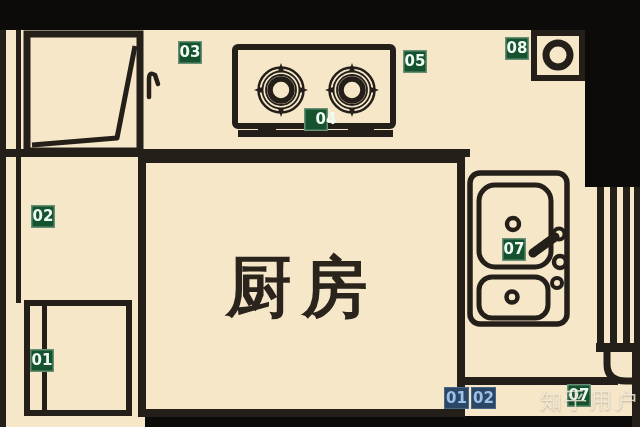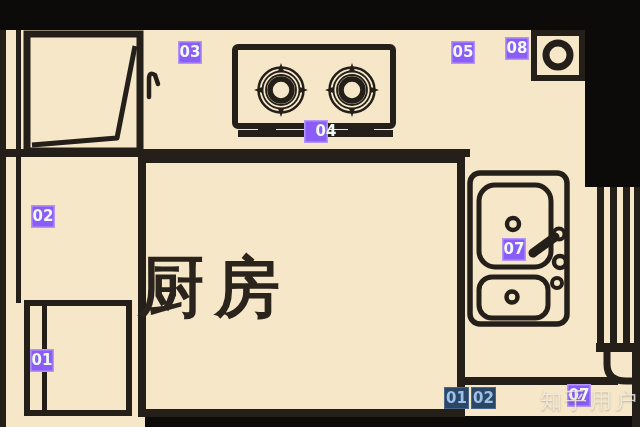--- a/index.html
+++ b/index.html
@@ -1,25 +1,25 @@
 <!DOCTYPE html>
 <html><head>
 <meta charset="utf-8">
 <style>
   html,body{margin:0;padding:0;}
   body{font-family:"DejaVu Sans","Liberation Sans",sans-serif;background:#111;}
   .stage{position:relative;width:640px;height:427px;background:#f6e7c9;overflow:hidden;}
   .plan-svg{position:absolute;left:0;top:0;}
   .badge{position:absolute;display:flex;align-items:center;justify-content:center;
          font-size:15px;font-weight:bold;line-height:1;box-sizing:border-box;}
-  .badge-green{width:24px;height:23px;background:#8b5cf6;color:#f0fbf4;
+  .badge-green{width:24px;height:23px;background:#14532d;color:#f0fbf4;
          box-shadow:inset 0 0 0 1.5px rgba(255,255,255,0.35);}
   .badge-blue{width:25px;height:22px;background:#2c4766;color:#9dc2ea;
          box-shadow:inset 0 0 0 1px rgba(160,200,240,0.25);}
-  .room-label{position:absolute;left:138px;top:243px;width:327px;text-align:left;
+  .room-label{position:absolute;left:138px;top:243px;width:327px;text-align:center;
          font-size:66px;font-weight:700;letter-spacing:10px;color:#2a241d;
          font-family:"DejaVu Sans","Liberation Sans",sans-serif;}
   .watermark{position:absolute;left:540px;top:386px;font-size:22px;letter-spacing:3px;
          color:rgba(246,240,226,0.82);text-shadow:0 1px 2px rgba(70,58,44,0.35);
          white-space:nowrap;z-index:6;text-align:center;}
   .badge{z-index:5;}
 </style>
 </head>
 <body>
 
@@ -103,23 +103,23 @@
         <circle cx="559" cy="234" r="5.5" fill="none" stroke="#241f19" stroke-width="4"></circle>
         <circle cx="560" cy="262" r="6" fill="none" stroke="#241f19" stroke-width="4.5"></circle>
         <circle cx="557" cy="283" r="5" fill="none" stroke="#241f19" stroke-width="4"></circle>
       </g>
     </g>
   </svg>
 
   <div class="room-label">厨房</div>
 
   <div class="badge badge-green" style="left:178px;top:41px;">03</div>
-  <div class="badge badge-green" style="left:403px;top:41px;margin-left:48px;">05</div>
+  <div class="badge badge-green" style="left:403px;top:50px;">05</div>
   <div class="badge badge-green" style="left:505px;top:37px;">08</div>
-  <div class="badge badge-green" style="left:304px;top:120px;padding-left:20px;">04</div>
+  <div class="badge badge-green" style="left:304px;top:108px;padding-left:20px;">04</div>
   <div class="badge badge-green" style="left:502px;top:238px;">07</div>
   <div class="badge badge-green" style="left:31px;top:205px;">02</div>
   <div class="badge badge-green" style="left:30px;top:349px;">01</div>
 
   <div class="badge badge-blue" style="left:444px;top:387px;">01</div>
   <div class="badge badge-blue" style="left:471px;top:387px;">02</div>
   <div class="badge badge-green" style="left:567px;top:384px;">07</div>
 
   <div class="watermark">知乎用户</div>
 </div>

